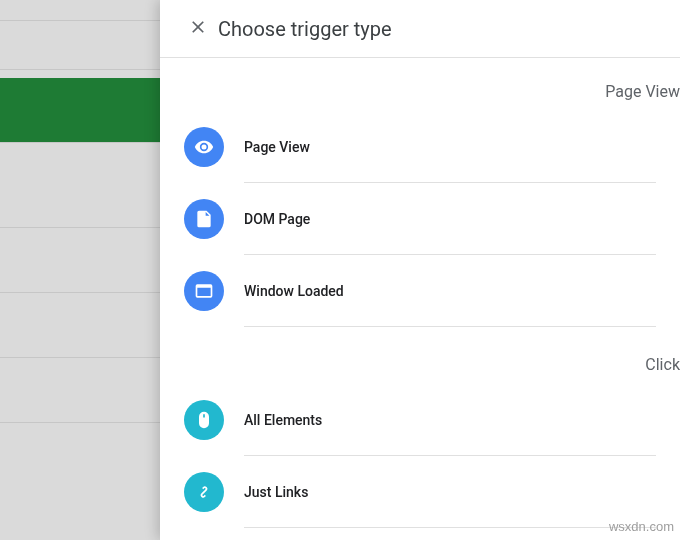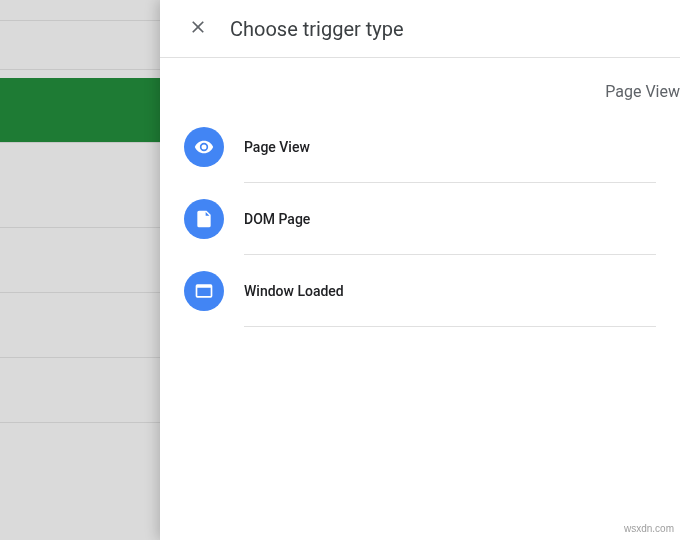--- a/index.html
+++ b/index.html
@@ -46,21 +46,21 @@
       width: 40px; height: 40px;
       display: flex; align-items: center; justify-content: center;
       border-radius: 50%;
       cursor: pointer;
       color: #5f6368;
     }
     .close-btn svg { width: 20px; height: 20px; }
     .panel-title {
       font-size: 20px;
       color: #3c4043;
-      margin-left: 12px;
+      margin-left: 0;
       font-weight: 400;
     }
     .panel-body {
       flex: 1;
       overflow-y: auto;
       padding: 24px 0 0 24px;
       text-align: right;
     }
     .section-title {
       font-size: 16px;
@@ -96,21 +96,21 @@
       margin-left: 20px;
       font-size: 14px;
       font-weight: 500;
       color: #202124;
     }
     .section { margin-bottom: 28px; }
     .watermark {
       position: absolute;
       right: 6px;
       bottom: 6px;
-      font-size: 10px;
+      font-size: 13px;
       color: #9e9e9e;
       font-family: Arial, sans-serif;
     }
   </style>
 </head>
 <body>
 
 <div class="backdrop">
   <div class="row first"></div>
   <div class="row green"></div>
@@ -158,17 +158,38 @@
       <div class="trigger-item">
         <div class="trigger-icon" style="background:#4285f4">
           <svg viewBox="0 0 24 24">
               <path d="M4 4h16a2 2 0 012 2v12a2 2 0 01-2 2H4a2 2 0 01-2-2V6a2 2 0 012-2zm0 4v10h16V8H4z"></path>
             </svg>
         </div>
         <div class="trigger-label">Window Loaded</div>
       </div>
     </div>
 
+    <div class="section">
+      <div class="section-title">Click</div>
+
+      <div class="trigger-item">
+        <div class="trigger-icon" style="background:#22b8cf">
+          <svg viewBox="0 0 24 24">
+              <path d="M12 2a6 6 0 00-6 6v8a6 6 0 1012 0V8a6 6 0 00-6-6zm-1 3h2v4h-2V5z"></path>
+            </svg>
+        </div>
+        <div class="trigger-label">All Elements</div>
+      </div>
+
+      <div class="trigger-item">
+        <div class="trigger-icon" style="background:#22b8cf">
+          <svg viewBox="0 0 24 24">
+              <path d="M10.59 13.41a1 1 0 001.41 0l3-3a3 3 0 10-4.24-4.24l-1.06 1.06 1.41 1.41 1.06-1.06a1 1 0 111.41 1.41l-3 3a1 1 0 000 1.42zM13.41 10.59a1 1 0 00-1.41 0l-3 3a3 3 0 104.24 4.24l1.06-1.06-1.41-1.41-1.06 1.06a1 1 0 11-1.41-1.41l3-3a1 1 0 000-1.42z"></path>
+            </svg>
+        </div>
+        <div class="trigger-label">Just Links</div>
+      </div>
+    </div>
 
   </div>
 </div>
 
 <div class="watermark">wsxdn.com</div>
 
 </body></html>

